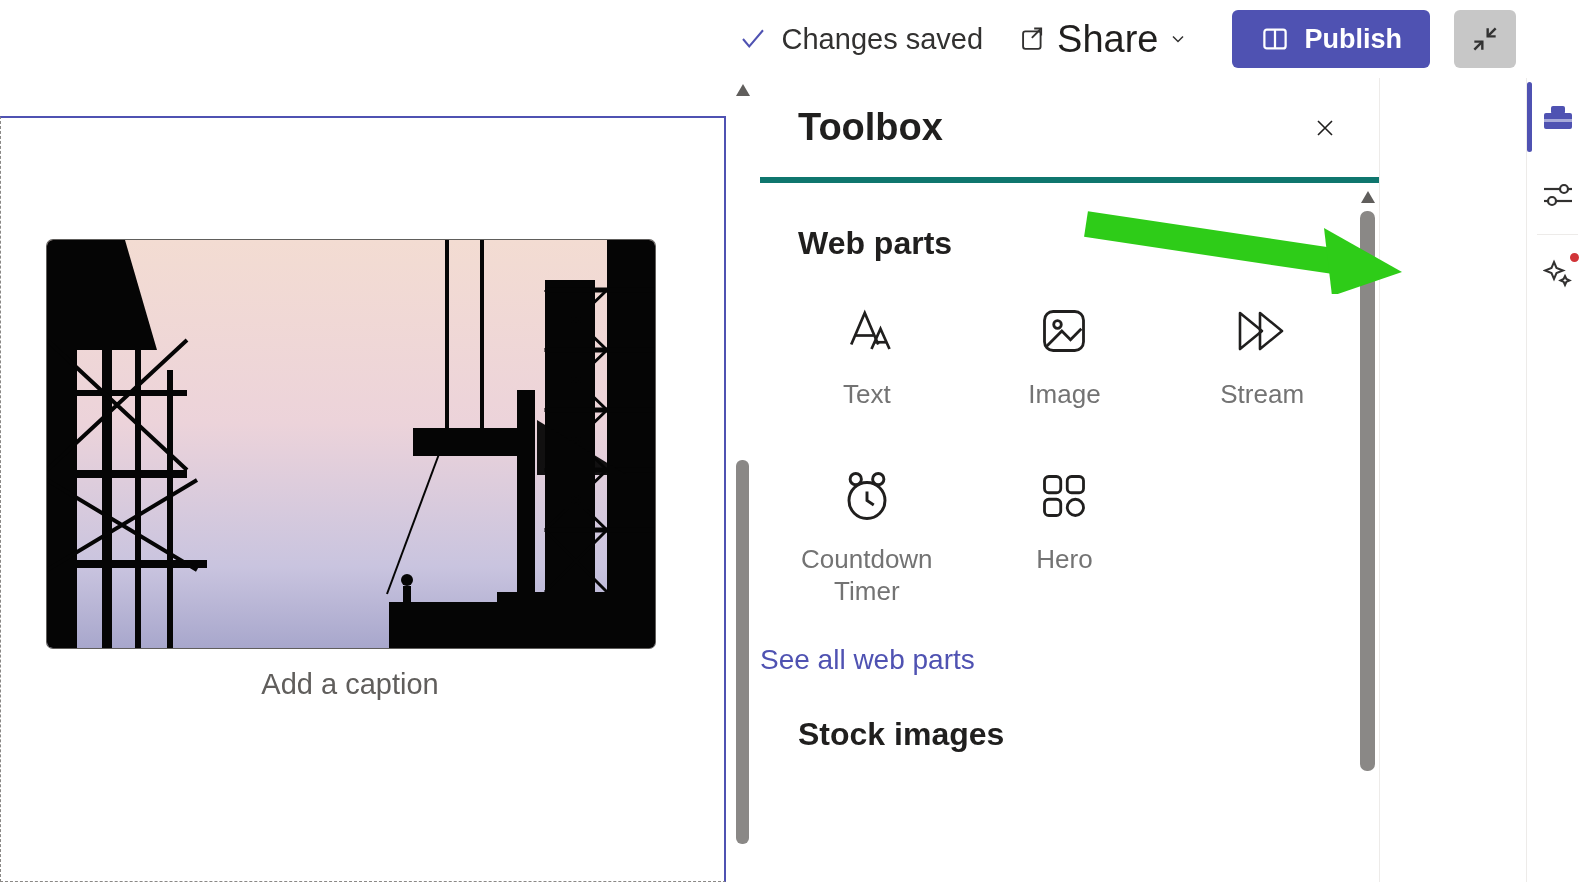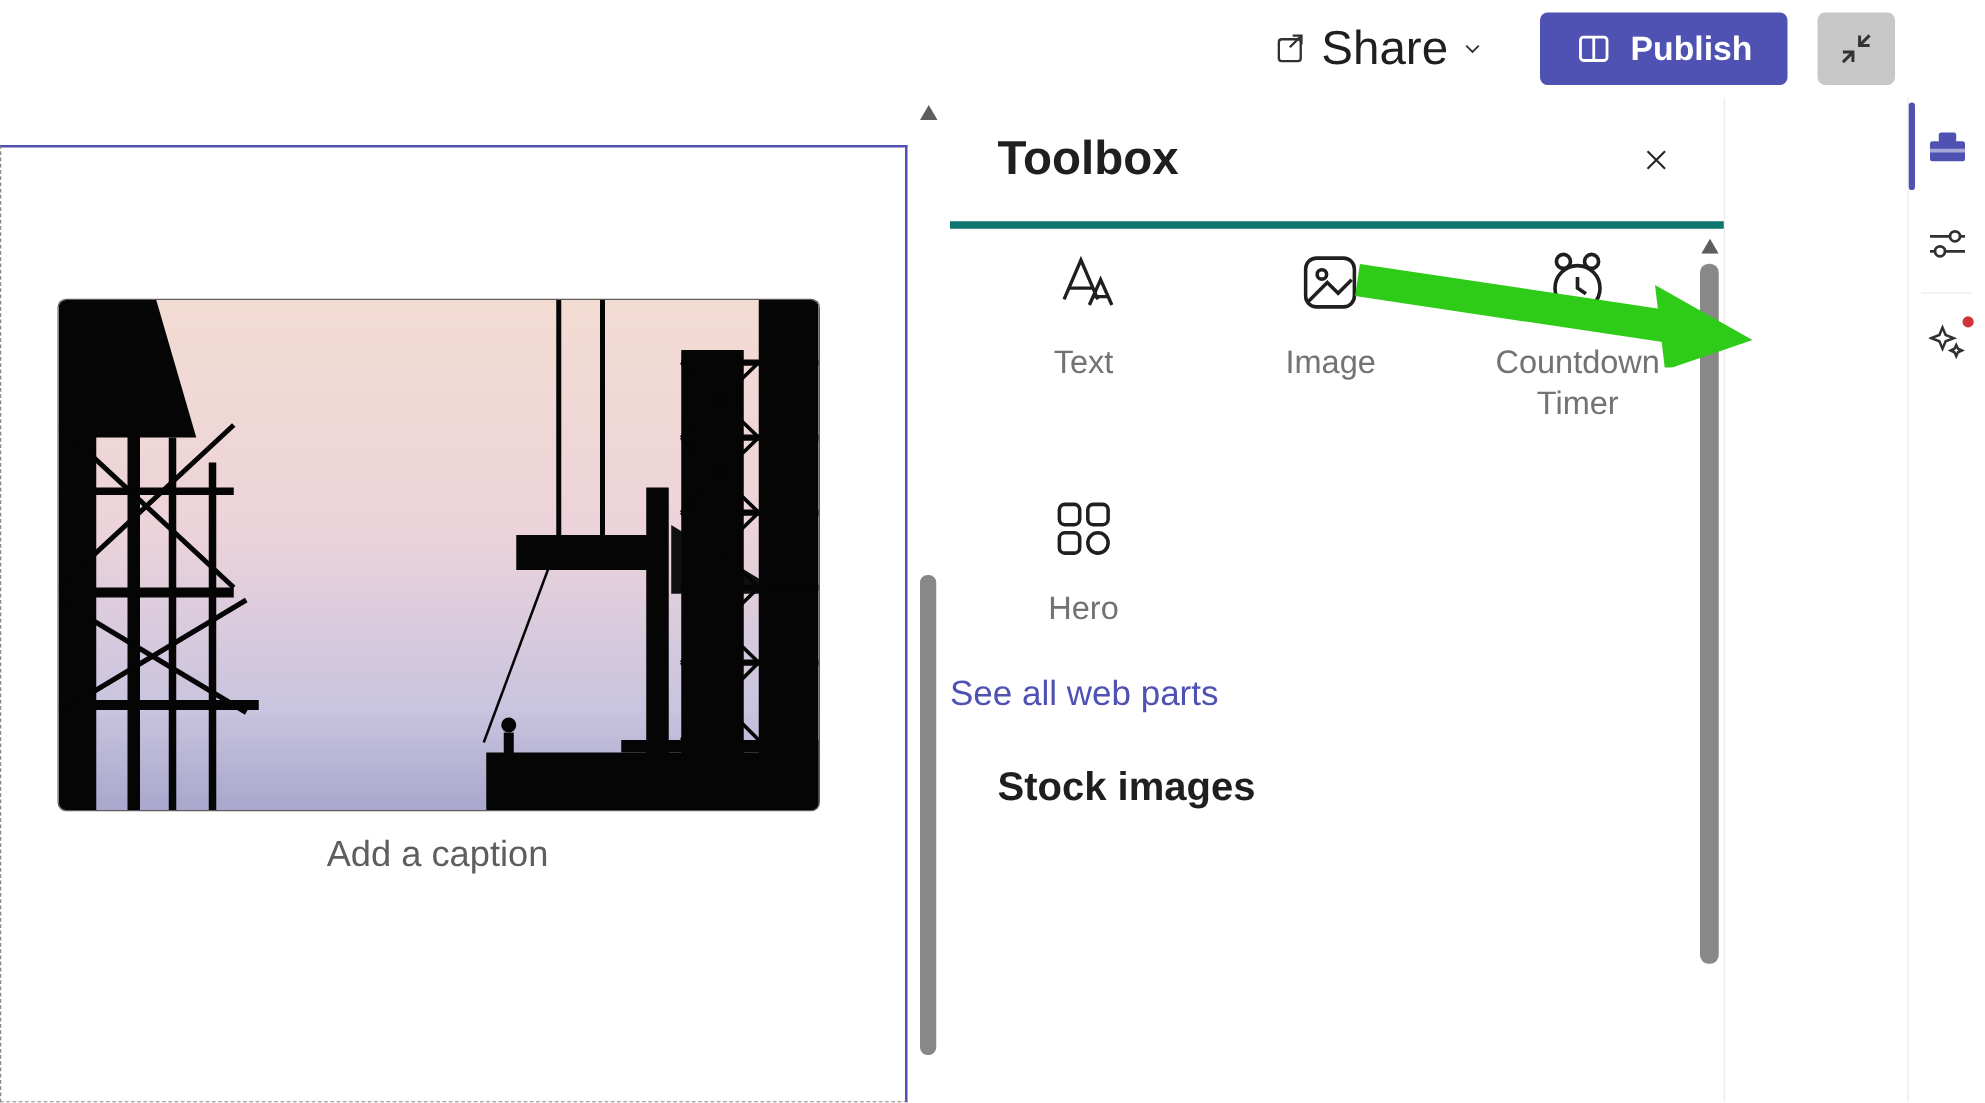--- a/index.html
+++ b/index.html
@@ -57,20 +57,28 @@
 
   
   .i { display:block; }
 </style>
 </head>
 <body>
 
 <div class="root">
 
   <div class="topbar">
+    <div class="saved">
+      <span class="check-icon">
+        <svg class="i" width="30" height="30" viewBox="0 0 24 24" fill="none" stroke="currentColor" stroke-width="1.6">
+            <path d="M4 12l5 6L20 5"></path>
+          </svg>
+      </span>
+      <span>Changes saved</span>
+    </div>
     <div class="share">
       <span>
         <svg class="i" width="28" height="28" viewBox="0 0 24 24" fill="none" stroke="currentColor" stroke-width="1.6">
           <rect x="3.5" y="5.5" width="15" height="15" rx="2"></rect>
           <path d="M13 3h6v6"></path>
             <path d="M19 3l-8 8"></path>
         </svg>
       </span>
       <span>Share</span>
       <span class="chev">
@@ -174,20 +182,21 @@
     <div class="panel-body">
       <div class="panel-scroll">
         <div class="up-arrow">
           <svg width="14" height="12" viewBox="0 0 14 12">
               <polygon points="7,0 14,12 0,12" fill="#605e5c"></polygon>
             </svg>
         </div>
         <div class="thumb"></div>
       </div>
 
+      <div class="section-title">Web parts</div>
       <div class="grid">
 
         <div class="wp">
           <div class="ic">
             <svg width="54" height="54" viewBox="0 0 48 48" fill="none" stroke="#201f1e" stroke-width="2.4">
               <path d="M10 36 L22 8 L34 36"></path>
                 <path d="M14 28 h16"></path>
               <path d="M28 40 L36 22 L44 40"></path>
                 <path d="M31 34 h10"></path>
             </svg>
@@ -199,20 +208,29 @@
           <div class="ic">
             <svg width="52" height="52" viewBox="0 0 48 48" fill="none" stroke="#201f1e" stroke-width="2.6">
               <rect x="6" y="6" width="36" height="36" rx="8"></rect>
               <circle cx="18" cy="18" r="3.5"></circle>
               <path d="M8 38 L22 24 L30 32 L40 22"></path>
             </svg>
           </div>
           <span>Image</span>
         </div>
 
+        <div class="wp">
+          <div class="ic">
+            <svg width="56" height="48" viewBox="0 0 56 48" fill="none" stroke="#201f1e" stroke-width="2.6" stroke-linejoin="round">
+              <path d="M6 6 L28 24 L6 42 Z"></path>
+              <path d="M26 6 L48 24 L26 42 Z"></path>
+            </svg>
+          </div>
+          <span>Stream</span>
+        </div>
 
         <div class="wp">
           <div class="ic">
             <svg width="54" height="54" viewBox="0 0 48 48" fill="none" stroke="#201f1e" stroke-width="2.6">
               <circle cx="24" cy="28" r="16"></circle>
               <path d="M24 20 v8 l6 4"></path>
               <circle cx="14" cy="9" r="5"></circle>
                 <circle cx="34" cy="9" r="5"></circle>
             </svg>
           </div>

